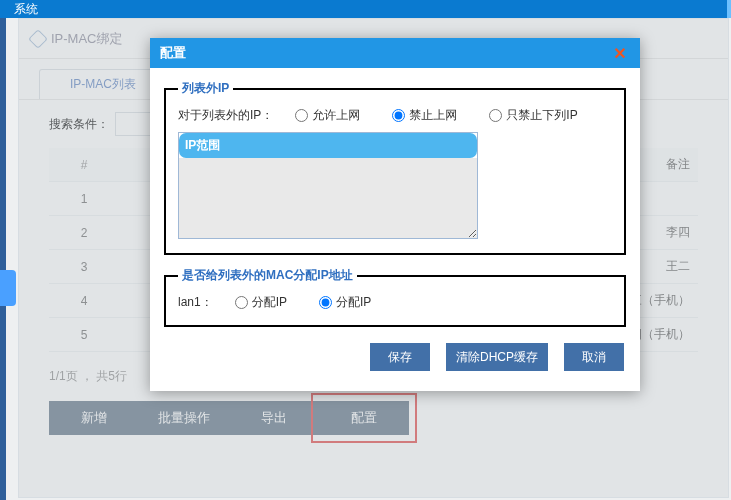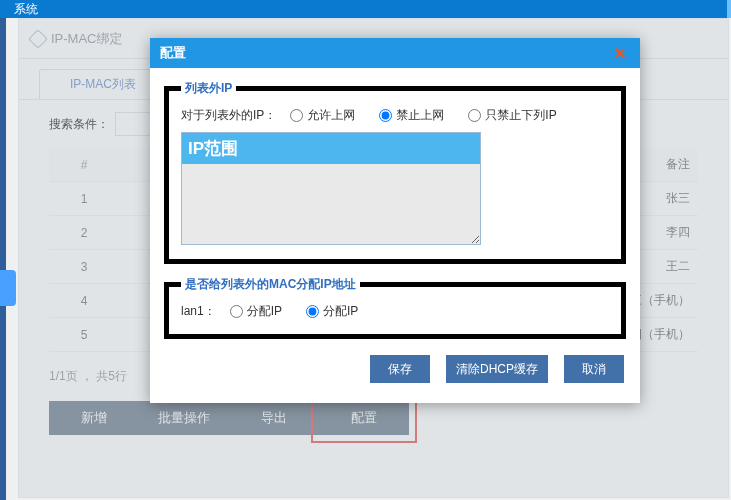--- a/index.html
+++ b/index.html
@@ -107,40 +107,40 @@
     height:30px; background:#2196e5; color:#fff;
     display:flex; align-items:center; justify-content:space-between;
     padding:0 10px; font-size:13px; font-weight:bold;
   }
   .close-x {
     color:#e52; font-weight:bold; font-size:16px; cursor:pointer;
     width:20px; text-align:center;
   }
   .modal-body { padding:12px 14px 16px;}
   fieldset {
-    border:5px solid #000000;
+    border:2px solid #000000;
     padding:10px 12px 14px;
     margin-bottom:12px;
   }
   legend {
     color:#2f6fc0; font-size:12px; padding:0 4px; font-weight:bold;
   }
   .radiorow {
-    display:flex; align-items:center; gap:10px; color:#333;
+    display:flex; align-items:center; gap:18px; color:#333;
     font-size:12px;
   }
   .radiorow .lbl { margin-right:4px;}
   .radiorow label { display:flex; align-items:center; gap:4px; margin-right:14px;}
   .ipbox {
     border:1px solid #9fb8d6; margin-top:8px;
     width:300px;
   }
   .ipbox-head {
     background:#4eb6ef; color:#fff; font-weight:bold;
-    padding:4px 6px; font-size:17px;
+    padding:4px 6px; font-size:12px;border-radius:7px;
   }
   .ipbox-body {
     height:80px; background:#e9e9e9; resize:horizontal; overflow:auto;
   }
   .modal-footer {
     display:flex; justify-content:flex-end; gap:16px; padding:4px 2px 4px;
   }
   .mbtn {
     min-width:60px; height:28px; padding:0 10px;
     background:#4270a8; color:#fff; border:none;
@@ -180,21 +180,20 @@
 
   <div class="grid">
     <div class="row header">
       <div class="c-idx">#</div>
       <div class="c-spacer"></div>
       <div class="c-note">备注</div>
     </div>
     <div class="row">
       <div class="c-idx">1</div>
       <div class="c-spacer"></div>
-      <div class="c-note">张三</div>
     </div>
     <div class="row">
       <div class="c-idx">2</div>
       <div class="c-spacer"></div>
       <div class="c-note">李四</div>
     </div>
     <div class="row">
       <div class="c-idx">3</div>
       <div class="c-spacer"></div>
       <div class="c-note">王二</div>

